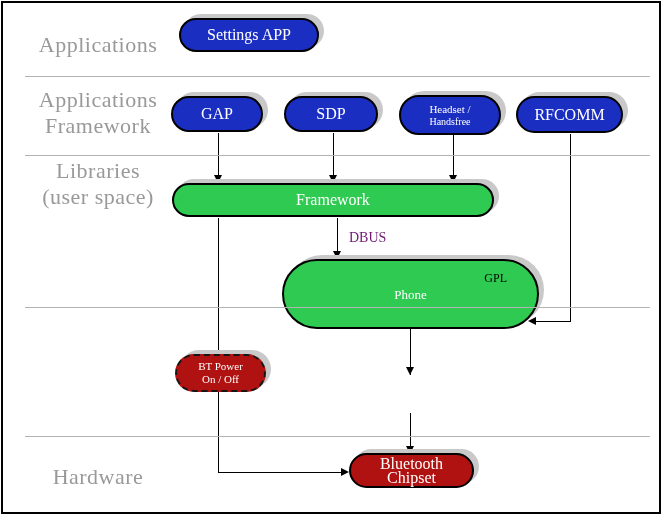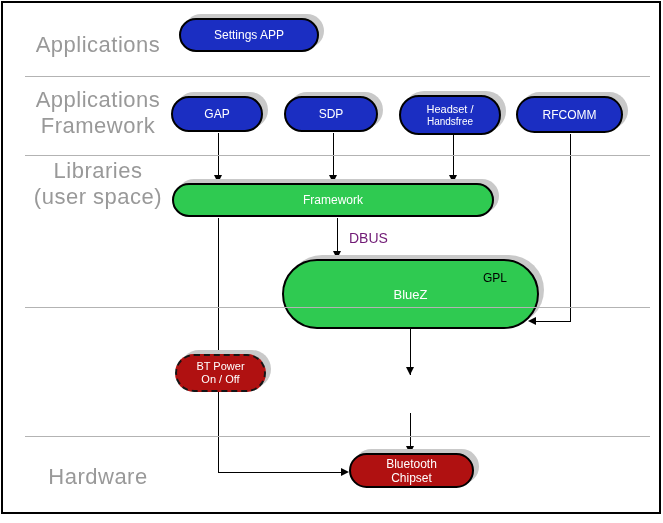--- a/index.html
+++ b/index.html
@@ -1,35 +1,35 @@
 <!DOCTYPE html>
 <html><head>
 <meta charset="utf-8">
 <style>
   html,body{margin:0;padding:0;background:#fff;}
   .canvas{
     position:relative;width:663px;height:523px;background:#ffffff;overflow:hidden;
-    font-family:Liberation Sans, sans-serif;
+    font-family:Liberation Serif, serif;
   }
   .frame{position:absolute;left:1px;top:1px;width:656px;height:509px;border:2px solid #000;z-index:0;}
   .divider{position:absolute;left:25px;width:625px;height:1px;background:#b3b3b3;z-index:6;}
   .layer-label{
     position:absolute;left:10px;width:176px;text-align:center;color:#999999;
     font-size:22px;line-height:26px;z-index:2;letter-spacing:0.5px;
   }
   .pill{
     position:absolute;border:2px solid #000;border-radius:999px;z-index:3;
     display:flex;flex-direction:column;align-items:center;justify-content:center;
     color:#fff;text-align:center;box-shadow:5px -4px 0 0 #c9c9c9;box-sizing:border-box;
   }
   .pill.blue{background:#1b2ec2;}
   .pill.green{background:#2fca51;}
   .pill.red{background:#b01111;}
   .pill.dashed{border:2px dashed #151515;}
-  .t12{font-size:12px;line-height:14px;}
+  .t12{font-size:16px;line-height:14px;}
   .t13{font-size:13px;line-height:15px;}
   .t11{font-size:11px;line-height:13px;}
   .t10{font-size:10px;line-height:12px;}
   .vline{position:absolute;width:1px;background:#000;z-index:1;}
   .hline{position:absolute;height:1px;background:#000;z-index:1;}
   .arr{position:absolute;width:0;height:0;z-index:2;}
   .arr.down{border-left:4px solid transparent;border-right:4px solid transparent;border-top:8px solid #000;}
   .arr.left{border-top:4px solid transparent;border-bottom:4px solid transparent;border-right:8px solid #000;}
   .arr.right{border-top:4px solid transparent;border-bottom:4px solid transparent;border-left:8px solid #000;}
   .edge-label{position:absolute;color:#701a75;font-size:14px;z-index:4;}
@@ -104,21 +104,21 @@
   </div>
   <div class="pill blue t12" style="left:516px;top:96px;width:107px;height:37px">
     <span>RFCOMM</span>
   </div>
 
   <div class="pill green t12" style="left:172px;top:183px;width:322px;height:34px">
     <span>Framework</span>
   </div>
   <div class="pill green t13" style="left:282px;top:259px;width:257px;height:70px">
     <span class="badge">GPL</span>
-    <span>BlueZ</span>
+    <span>Phone</span>
   </div>
 
   <div class="pill red dashed" style="left:175px;top:354px;width:91px;height:38px">
     <div class="t11">BT Power</div>
     <div class="t11">On / Off</div>
   </div>
 
   <div class="pill red" style="left:349px;top:453px;width:125px;height:35px">
     <div class="t12">Bluetooth</div>
     <div class="t12">Chipset</div>

